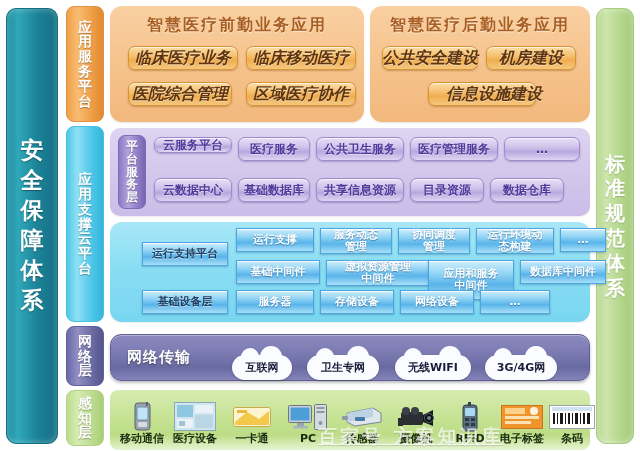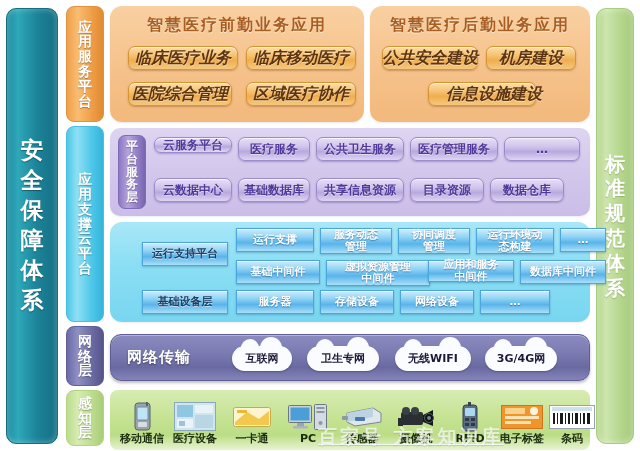--- a/index.html
+++ b/index.html
@@ -229,21 +229,21 @@
     position: absolute;
     left: 16px; top: 13px;
     color: #ffffff;
     font-size: 15px;
     font-weight: bold;
     letter-spacing: 1px;
     text-shadow: 0 1px 2px rgba(0,0,0,.45);
   }
   .cloud {
     position: absolute;
-    top: 11px;
+    top: 20px;
     height: 25px;
     background: #fbfcff;
     border-radius: 13px;
     display: flex; align-items: center; justify-content: center;
     color: #1c1c3a;
     font-size: 11px;
     font-weight: bold;
     box-sizing: border-box;
     box-shadow: 0 1px 2px rgba(0,0,0,.25);
     white-space: nowrap;
@@ -405,21 +405,21 @@
 管理</div>
     <div class="btn-blue" style="left:264px; top:6px;  width:72px; height:26px;text-align:center;">协同调度
 管理</div>
     <div class="btn-blue" style="left:342px; top:6px;  width:78px; height:26px;">运行环境动
 态构建</div>
     <div class="btn-blue" style="left:426px; top:6px;  width:46px; height:24px;">…</div>
 
     <div class="btn-blue" style="left:102px; top:38px; width:84px; height:24px;">基础中间件</div>
     <div class="btn-blue" style="left:192px; top:38px; width:104px; height:26px;">虚拟资源管理
 中间件</div>
-    <div class="btn-blue" style="left:294px; top:38px; width:86px; height:22px;">应用和服务
+    <div class="btn-blue" style="left:294px; top:38px; width:86px; height:40px;">应用和服务
 中间件</div>
     <div class="btn-blue" style="left:386px; top:38px; width:86px; height:24px;">数据库中间件</div>
 
     <div class="btn-blue" style="left:102px; top:68px; width:78px; height:24px;">服务器</div>
     <div class="btn-blue" style="left:186px; top:68px; width:74px; height:24px;">存储设备</div>
     <div class="btn-blue" style="left:266px; top:68px; width:74px; height:24px;">网络设备</div>
     <div class="btn-blue" style="left:346px; top:68px; width:70px; height:24px;">…</div>
   </div>
 
   <div id="panel-network">

